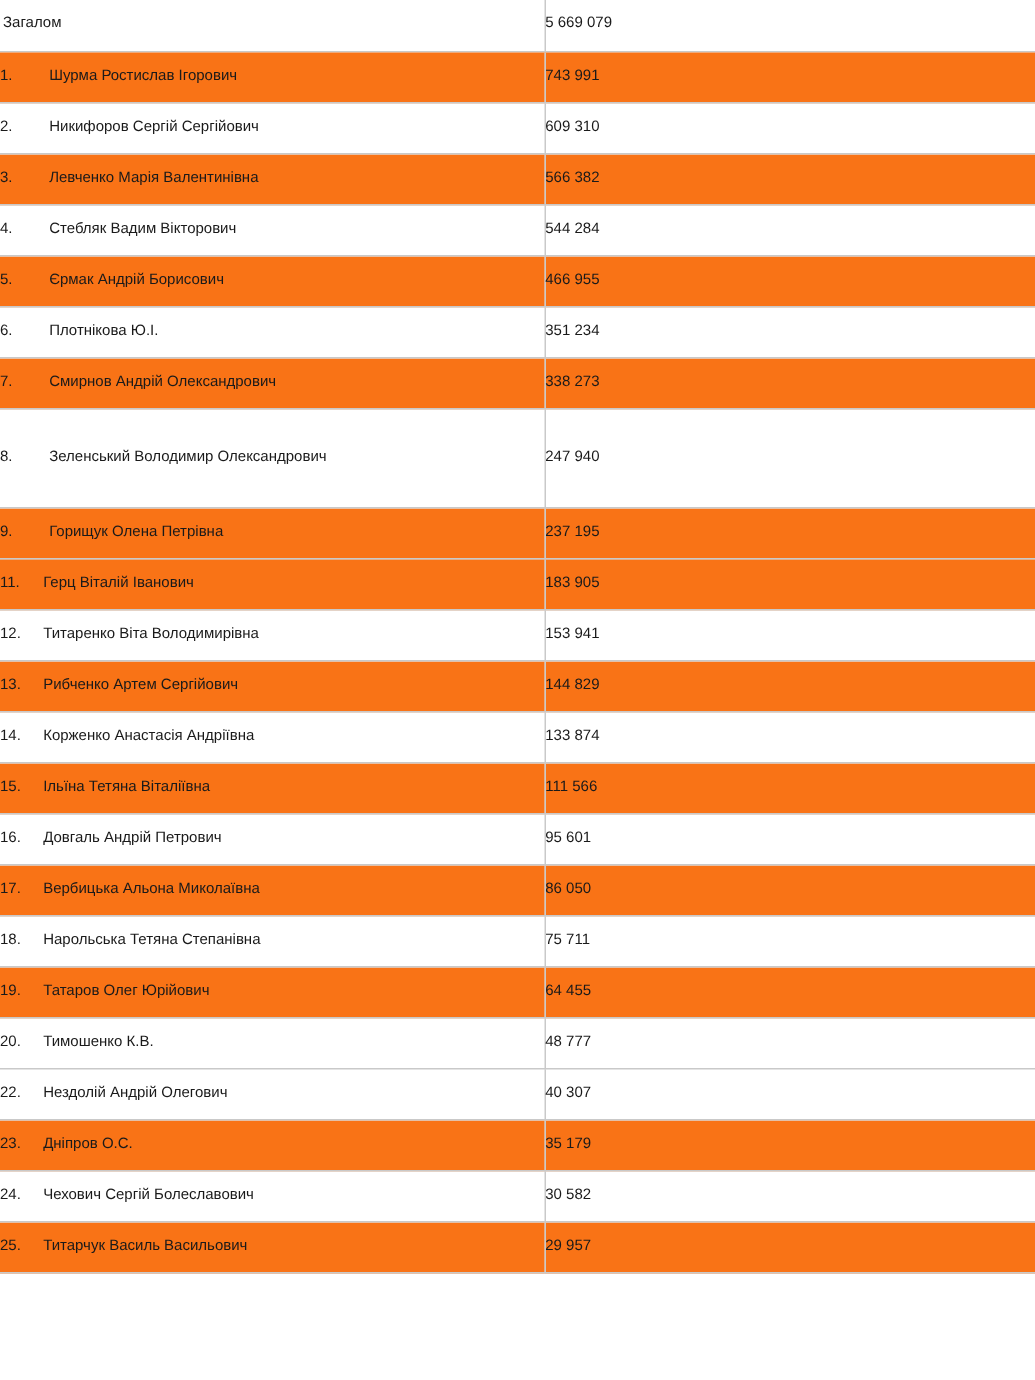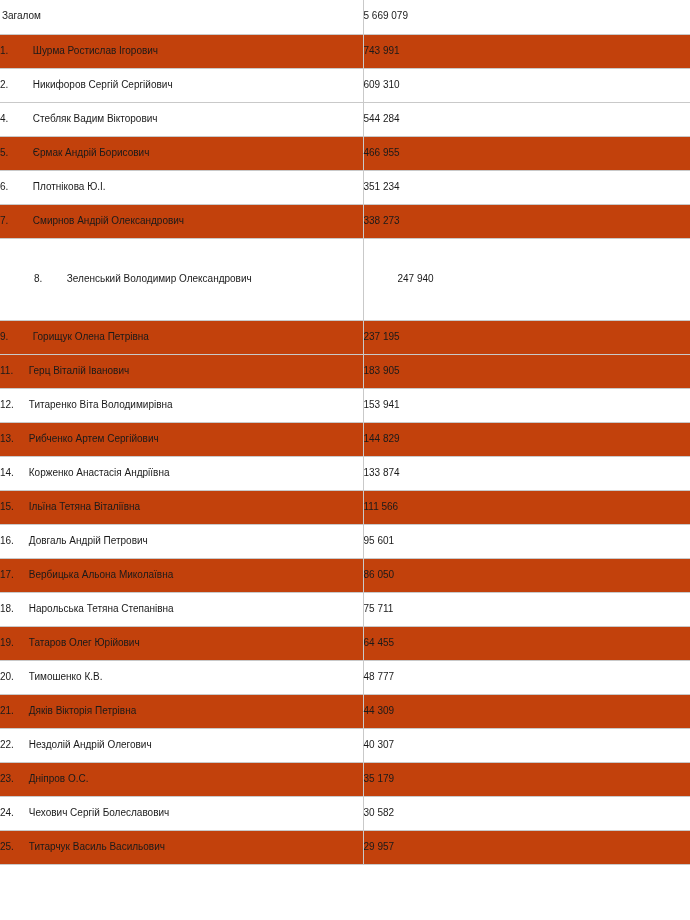--- a/index.html
+++ b/index.html
@@ -16,21 +16,21 @@
   }
   .table {
     width: 690px;
     border-collapse: collapse;
     table-layout: fixed;
   }
   .table tr {
     background: #ffffff;
   }
   .table tr.alt {
-    background: #c2410c;
+    background: #f97316;
   }
   .table td {
     border-bottom: 1px solid #c9c9c9;
     padding: 0;
     vertical-align: middle;
     font-size: 10px;
     line-height: 1.28;
     height: 34px;
   }
   .cell-name {
@@ -53,22 +53,21 @@
     display: inline-block;
     min-width: 26px;
   }
   .nm {
     display: inline;
   }
   .total-label {
     padding-left: 2px;
   }
   .row-tall td {
-    height: 82px;
-    padding-left: 34px;
+    height: 66px;
   }
 </style>
 </head>
 <body>
 
 <table class="table">
   <tbody>
     <tr>
       <td class="cell-name">
         <span class="total-label">Загалом</span>
@@ -80,20 +79,24 @@
 
 <table class="table">
   <tbody id="rows-body">
       <tr class="alt">
         <td class="cell-name"><span class="rank">1.</span><span class="nm"> Шурма Ростислав Ігорович</span></td>
         <td class="cell-value">743 991</td>
       </tr>
       <tr>
         <td class="cell-name"><span class="rank">2.</span><span class="nm"> Никифоров Сергій Сергійович</span></td>
         <td class="cell-value">609 310</td>
+      </tr>
+      <tr class="alt">
+        <td class="cell-name"><span class="rank">3.</span><span class="nm"> Левченко Марія Валентинівна</span></td>
+        <td class="cell-value">566 382</td>
       </tr>
       <tr>
         <td class="cell-name"><span class="rank">4.</span><span class="nm"> Стебляк Вадим Вікторович</span></td>
         <td class="cell-value">544 284</td>
       </tr>
       <tr class="alt">
         <td class="cell-name"><span class="rank">5.</span><span class="nm"> Єрмак Андрій Борисович</span></td>
         <td class="cell-value">466 955</td>
       </tr>
       <tr>
@@ -145,24 +148,20 @@
         <td class="cell-value">75 711</td>
       </tr>
       <tr class="alt">
         <td class="cell-name"><span class="rank-wide">19.</span><span class="nm"> Татаров Олег Юрійович</span></td>
         <td class="cell-value">64 455</td>
       </tr>
       <tr>
         <td class="cell-name"><span class="rank-wide">20.</span><span class="nm"> Тимошенко К.В.</span></td>
         <td class="cell-value">48 777</td>
       </tr>
-      <tr class="alt">
-        <td class="cell-name"><span class="rank-wide">21.</span><span class="nm"> Дяків Вікторія Петрівна</span></td>
-        <td class="cell-value">44 309</td>
-      </tr>
       <tr>
         <td class="cell-name"><span class="rank-wide">22.</span><span class="nm"> Нездолій Андрій Олегович</span></td>
         <td class="cell-value">40 307</td>
       </tr>
       <tr class="alt">
         <td class="cell-name"><span class="rank-wide">23.</span><span class="nm"> Дніпров О.С.</span></td>
         <td class="cell-value">35 179</td>
       </tr>
       <tr>
         <td class="cell-name"><span class="rank-wide">24.</span><span class="nm"> Чехович Сергій Болеславович</span></td>

